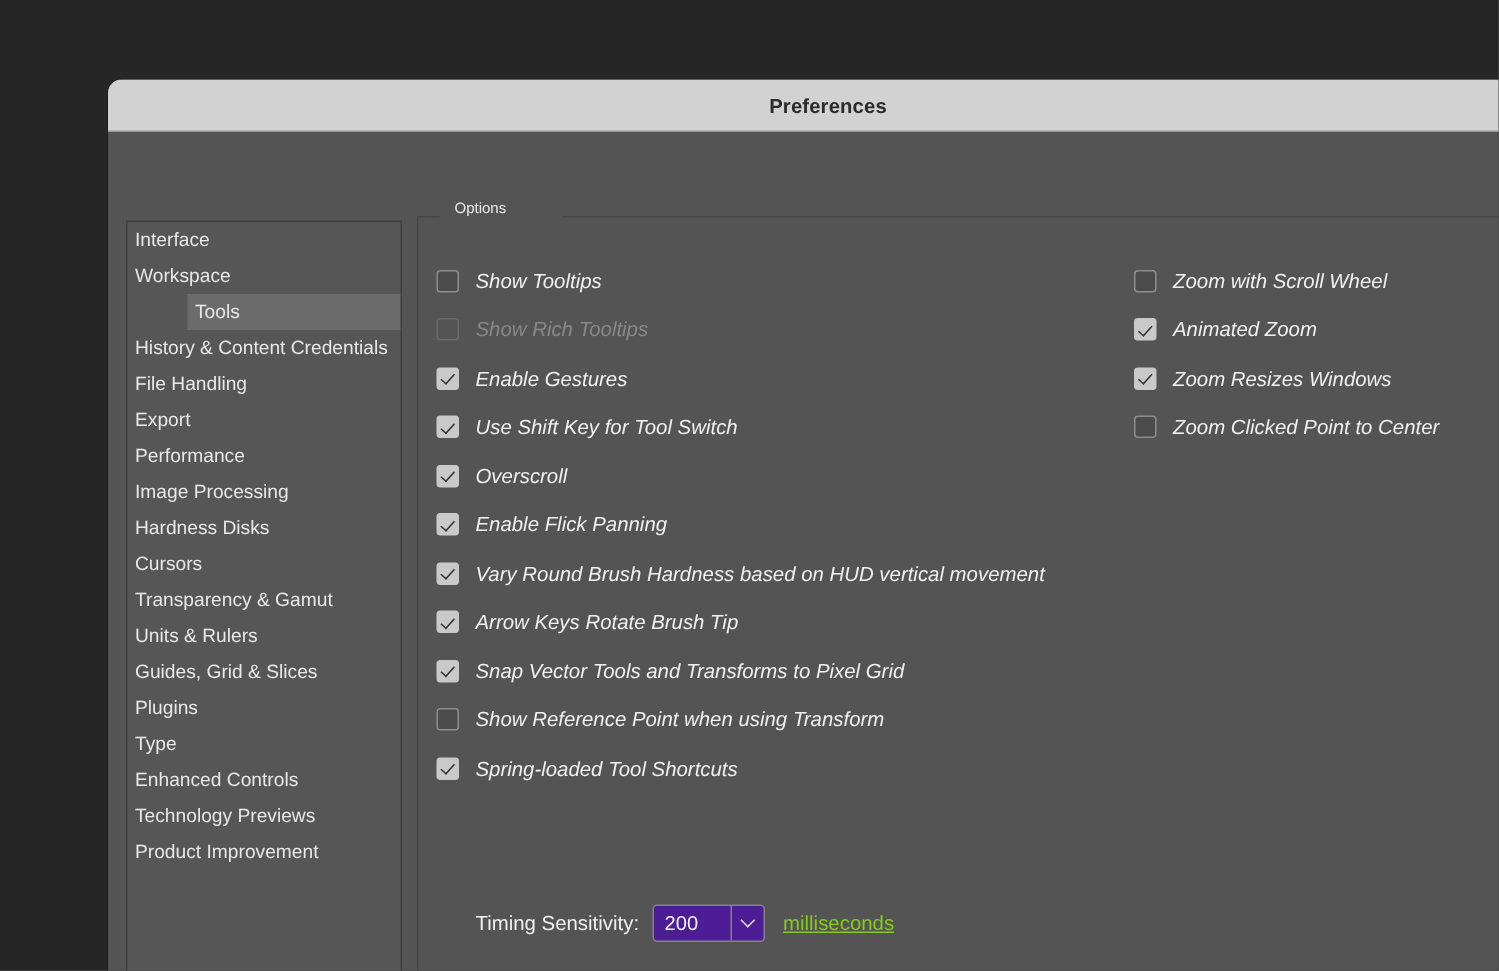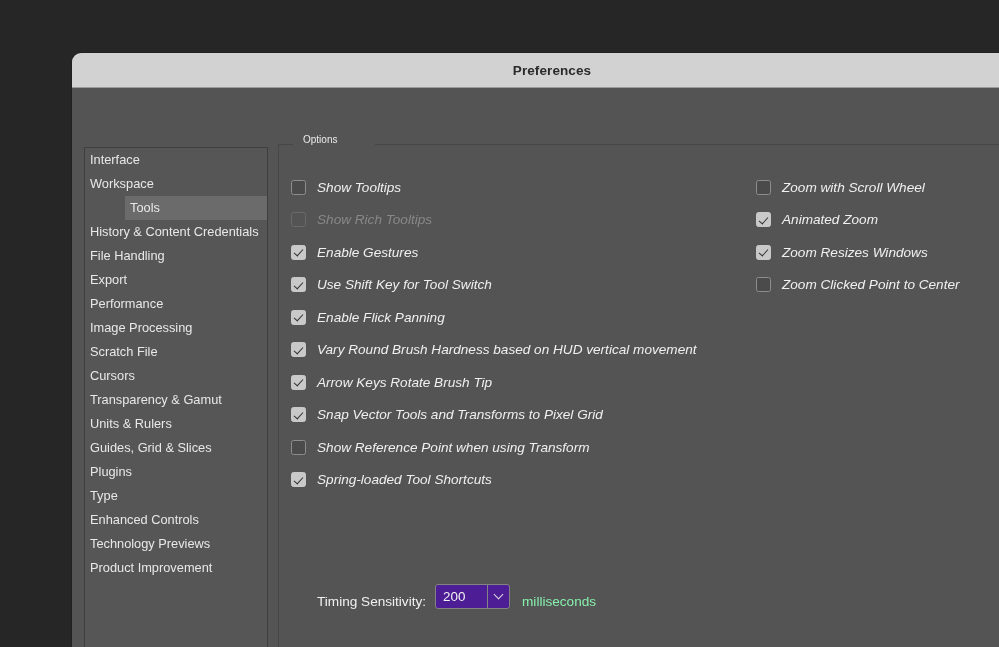--- a/index.html
+++ b/index.html
@@ -168,23 +168,23 @@
     font-style: italic;
   }
   .cb-row.disabled .cb-label {
     color: #888888;
   }
 
   
   #timing-row {
     position: absolute;
     left: 38px;
-    top: 440px;
-    display: flex;
-    align-items: flex-end;
+    top: 459px;
+    display: flex;
+    align-items: center;
     white-space: nowrap;
   }
   #timing-label {
     font-size: 13.6px;
     color: #f0f0f0;
     margin-right: 9px;
   }
   .combo-small {
     display: flex;
     align-items: stretch;
@@ -213,22 +213,23 @@
   .chev {
     display: block;
     width: 6px;
     height: 6px;
     border: solid #dcdcdc;
     border-width: 0 1.5px 1.5px 0;
     transform: translateY(-2px) rotate(45deg);
   }
   #timing-units {
     font-size: 13.6px;
-    color: #86efac;
+    color: #84cc16;
     margin-left: 12px;
+    text-decoration: underline;
   }
 </style>
 </head>
 <body>
 
 <div id="prefs-window">
 
   <div id="titlebar">
     <div id="titlebar-title">Preferences</div>
   </div>
@@ -237,21 +238,21 @@
 
     <div id="sidebar">
         <div class="sidebar-item">Interface</div>
         <div class="sidebar-item">Workspace</div>
         <div class="sidebar-item selected">Tools</div>
         <div class="sidebar-item">History &amp; Content Credentials</div>
         <div class="sidebar-item">File Handling</div>
         <div class="sidebar-item">Export</div>
         <div class="sidebar-item">Performance</div>
         <div class="sidebar-item">Image Processing</div>
-        <div class="sidebar-item">Scratch File</div>
+        <div class="sidebar-item">Hardness Disks</div>
         <div class="sidebar-item">Cursors</div>
         <div class="sidebar-item">Transparency &amp; Gamut</div>
         <div class="sidebar-item">Units &amp; Rulers</div>
         <div class="sidebar-item">Guides, Grid &amp; Slices</div>
         <div class="sidebar-item">Plugins</div>
         <div class="sidebar-item">Type</div>
         <div class="sidebar-item">Enhanced Controls</div>
         <div class="sidebar-item">Technology Previews</div>
         <div class="sidebar-item">Product Improvement</div>
       </div>
@@ -271,20 +272,24 @@
           <div class="cb-row">
             <span class="cb-box checked"></span>
             <span class="cb-label">Enable Gestures</span>
           </div>
           <div class="cb-row">
             <span class="cb-box checked"></span>
             <span class="cb-label">Use Shift Key for Tool Switch</span>
           </div>
           <div class="cb-row">
             <span class="cb-box checked"></span>
+            <span class="cb-label">Overscroll</span>
+          </div>
+          <div class="cb-row">
+            <span class="cb-box checked"></span>
             <span class="cb-label">Enable Flick Panning</span>
           </div>
           <div class="cb-row">
             <span class="cb-box checked"></span>
             <span class="cb-label">Vary Round Brush Hardness based on HUD vertical movement</span>
           </div>
           <div class="cb-row">
             <span class="cb-box checked"></span>
             <span class="cb-label">Arrow Keys Rotate Brush Tip</span>
           </div>

